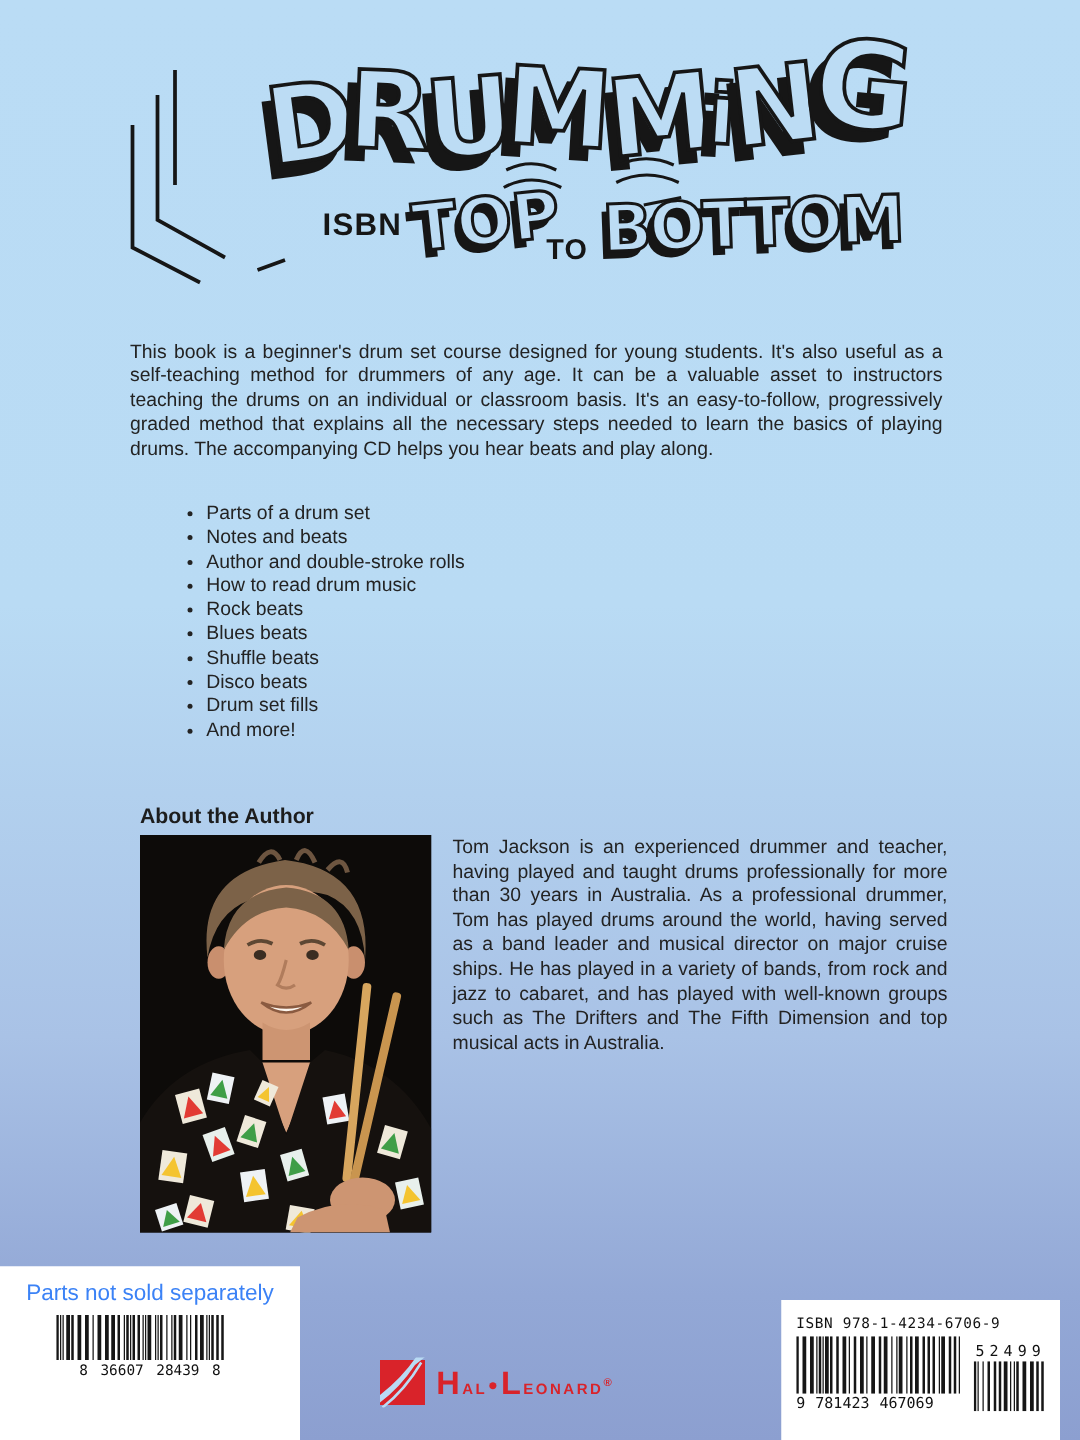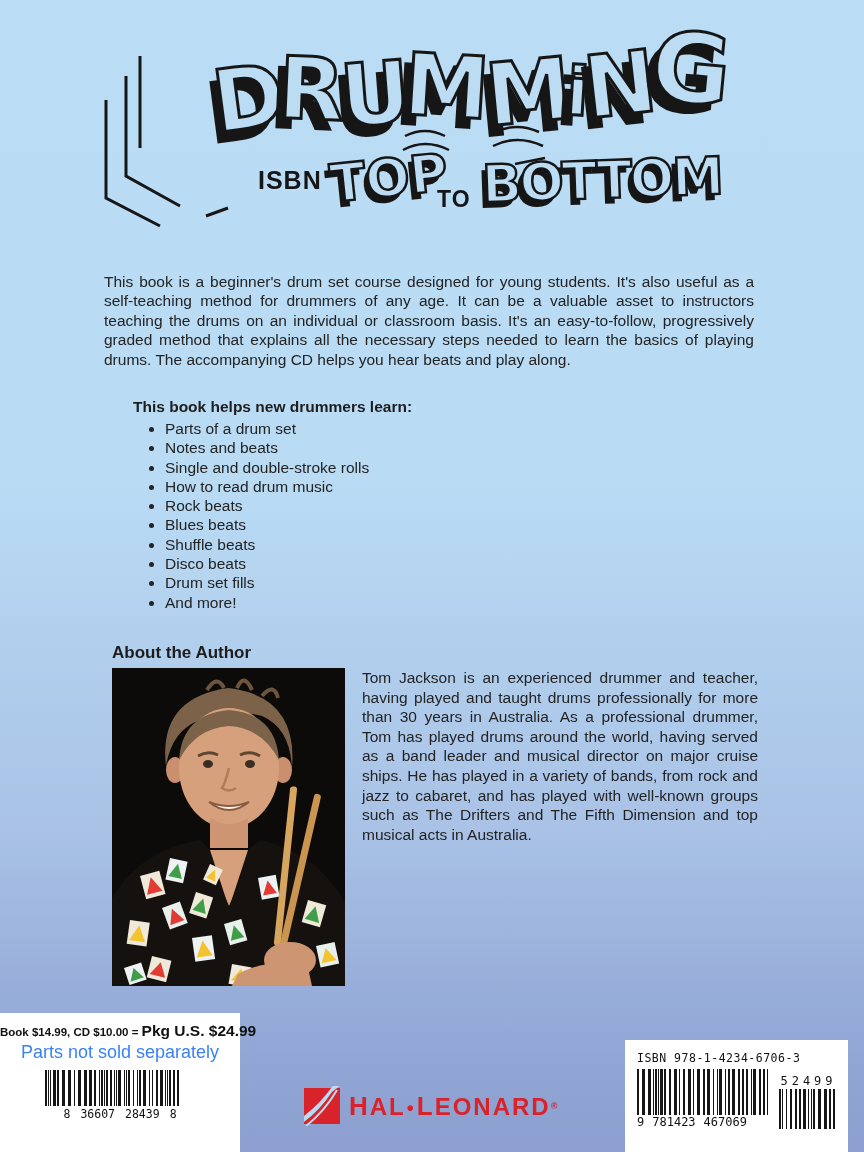--- a/index.html
+++ b/index.html
@@ -73,21 +73,21 @@
   .upc{width:150px; height:36px; margin:7px auto 0 auto;}
   .upc-digits{
     display:flex; justify-content:center; gap:10px; margin-top:1px;
     font-family:"DejaVu Sans Mono", monospace; font-size:11.5px; color:#111;
   }
   .item-number{font-weight:bold; font-size:15px; margin-top:6px; color:#111;}
 
   .publisher{position:absolute; left:304px; top:1086px; display:flex; align-items:center; gap:7px;}
   .hl-text{color:#d9232a; font-weight:bold; white-space:nowrap; letter-spacing:2px;}
   .hl-text .big{font-size:26px;}
-  .hl-text .small{font-size:24px;}
+  .hl-text .small{font-size:12px;}
   .hl-text .dot{font-size:20px; margin:0 1px;}
   .hl-text .reg{font-size:9px; vertical-align:super;}
 
   .isbn-box{
     position:absolute; left:625px; top:1040px; width:223px; height:112px; background:#fff;
     box-sizing:border-box; padding:11px 10px 0 12px;
   }
   .isbn-label{font-family:"DejaVu Sans Mono", monospace; font-size:11.5px; color:#111; letter-spacing:0.5px; white-space:nowrap;}
   .ean-row{display:flex; align-items:flex-end; margin-top:4px;}
   .ean-main{width:132px;}
@@ -127,26 +127,25 @@
       <span class="sub-from">ISBN</span>
       <span class="outlined sub-top">TOP</span>
       <span class="sub-to">TO</span>
       <span class="outlined sub-bottom">BOTTOM</span>
     </div>
   </div>
 
   <p class="intro">This book is a beginner's drum set course designed for young students. It's also useful as a self-teaching method for drummers of any age. It can be a valuable asset to instructors teaching the drums on an individual or classroom basis.  It's an easy-to-follow, progressively graded method that explains all the necessary steps needed to learn the basics of playing drums.  The accompanying CD helps you hear beats and play along.</p>
 
   <div class="learn">
-    <div class="learn-heading">This book helps new drummers learn:</div>
     <ul class="learn-list">
 
     <li>Parts of a drum set</li>
         <li>Notes and beats</li>
-        <li>Single and double-stroke rolls</li>
+        <li>Author and double-stroke rolls</li>
         <li>How to read drum music</li>
         <li>Rock beats</li>
         <li>Blues beats</li>
         <li>Shuffle beats</li>
         <li>Disco beats</li>
         <li>Drum set fills</li>
         <li>And more!</li>
       </ul>
   </div>
 
@@ -247,21 +246,20 @@
       </g>
 
       <ellipse cx="178" cy="292" rx="26" ry="18" fill="#cd9572"></ellipse>
       <path d="M126,306 Q160,288 196,300 L200,318 L120,318 Z" fill="#cd9572"></path>
     </svg>
   </div>
 
   <p class="bio"><span class="bold">Tom Jackson</span><span> is an experienced drummer and teacher, having played and taught drums professionally for more than 30 years in Australia. As a professional drummer, Tom has played drums around the world, having served as a band leader and musical director on major cruise ships. He has played in a variety of bands, from rock and jazz to cabaret, and has played with well-known groups such as The Drifters and The Fifth Dimension and top musical acts in Australia.</span></p>
 
   <div class="price-box">
-    <div class="price-line"><span>Book $14.99, CD $10.00 = </span><span class="pkg">Pkg U.S. $24.99</span></div>
     <div class="price-sub">Parts not sold separately</div>
     <div class="upc" data-barcode="">
         <i style="width: 2px; margin-right: 1px;"></i>
         <i style="width: 1px; margin-right: 1px;"></i>
         <i style="width: 1px; margin-right: 2px;"></i>
         <i style="width: 3px; margin-right: 1px;"></i>
         <i style="width: 2px; margin-right: 3px;"></i>
         <i style="width: 3px; margin-right: 3px;"></i>
         <i style="width: 3px; margin-right: 3px;"></i>
         <i style="width: 1px; margin-right: 3px;"></i>
@@ -305,21 +303,21 @@
   <div class="publisher">
     <svg width="38" height="40" viewBox="0 0 38 40">
       <rect x="0" y="2" width="36" height="36" fill="#d9232a"></rect>
       <path d="M0,36 Q16,24 28,6 L38,-2 L30,-2 Q18,16 0,30 Z" fill="#b9dbf4"></path>
       <path d="M2,40 Q20,26 33,4" stroke="#b9dbf4" stroke-width="2" fill="none"></path>
     </svg>
     <div class="hl-text"><span class="big">H</span><span class="small">AL</span><span class="dot">•</span><span class="big">L</span><span class="small">EONARD</span><span class="reg">®</span></div>
   </div>
 
   <div class="isbn-box">
-    <div class="isbn-label">ISBN 978-1-4234-6706-3</div>
+    <div class="isbn-label">ISBN 978-1-4234-6706-9</div>
     <div class="ean-row">
       <div class="ean-main">
         <div class="ean-bars" data-barcode="">
             <i style="width: 2px; margin-right: 3px;"></i>
             <i style="width: 3px; margin-right: 3px;"></i>
             <i style="width: 3px; margin-right: 2px;"></i>
             <i style="width: 1px; margin-right: 1px;"></i>
             <i style="width: 2px; margin-right: 1px;"></i>
             <i style="width: 1px; margin-right: 1px;"></i>
             <i style="width: 3px; margin-right: 1px;"></i>

